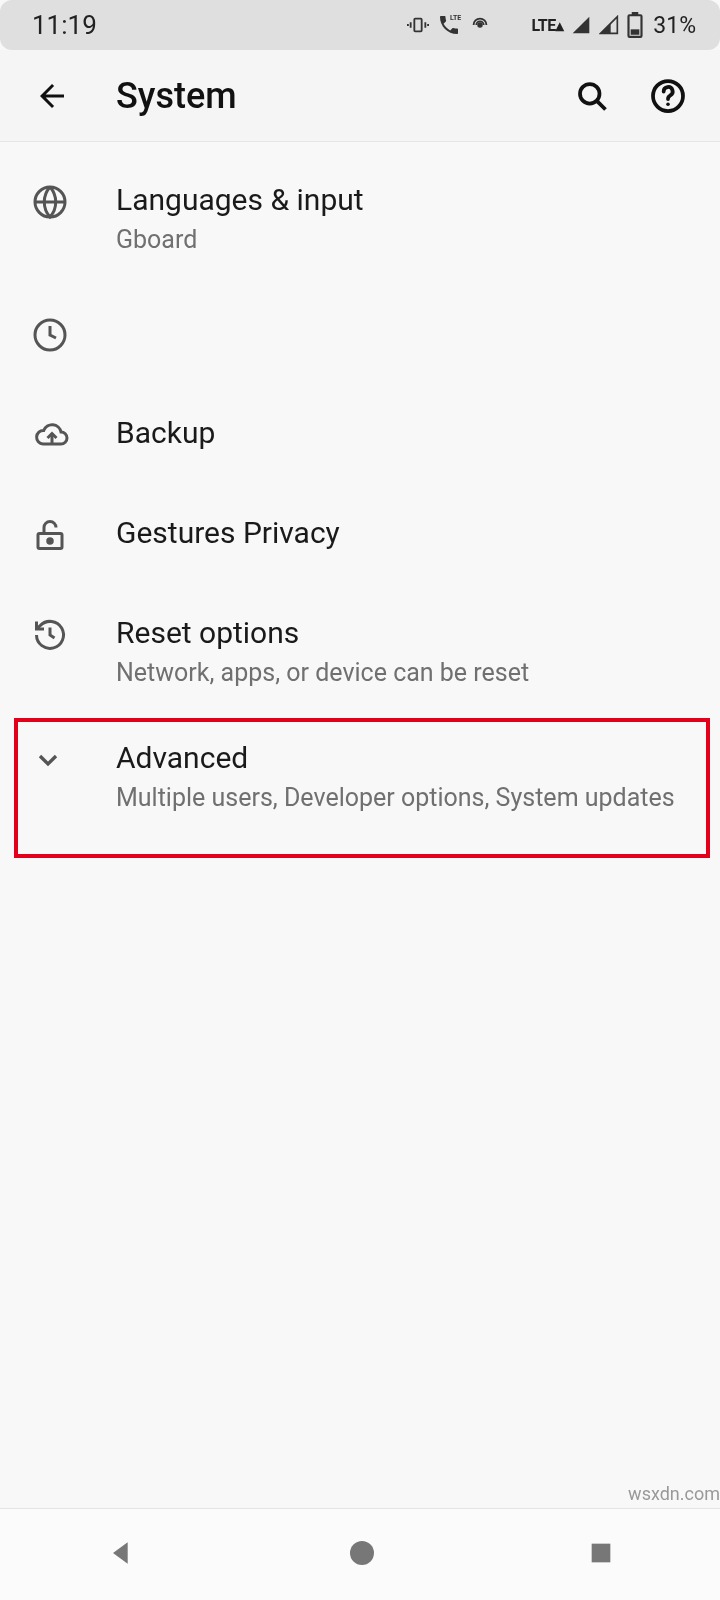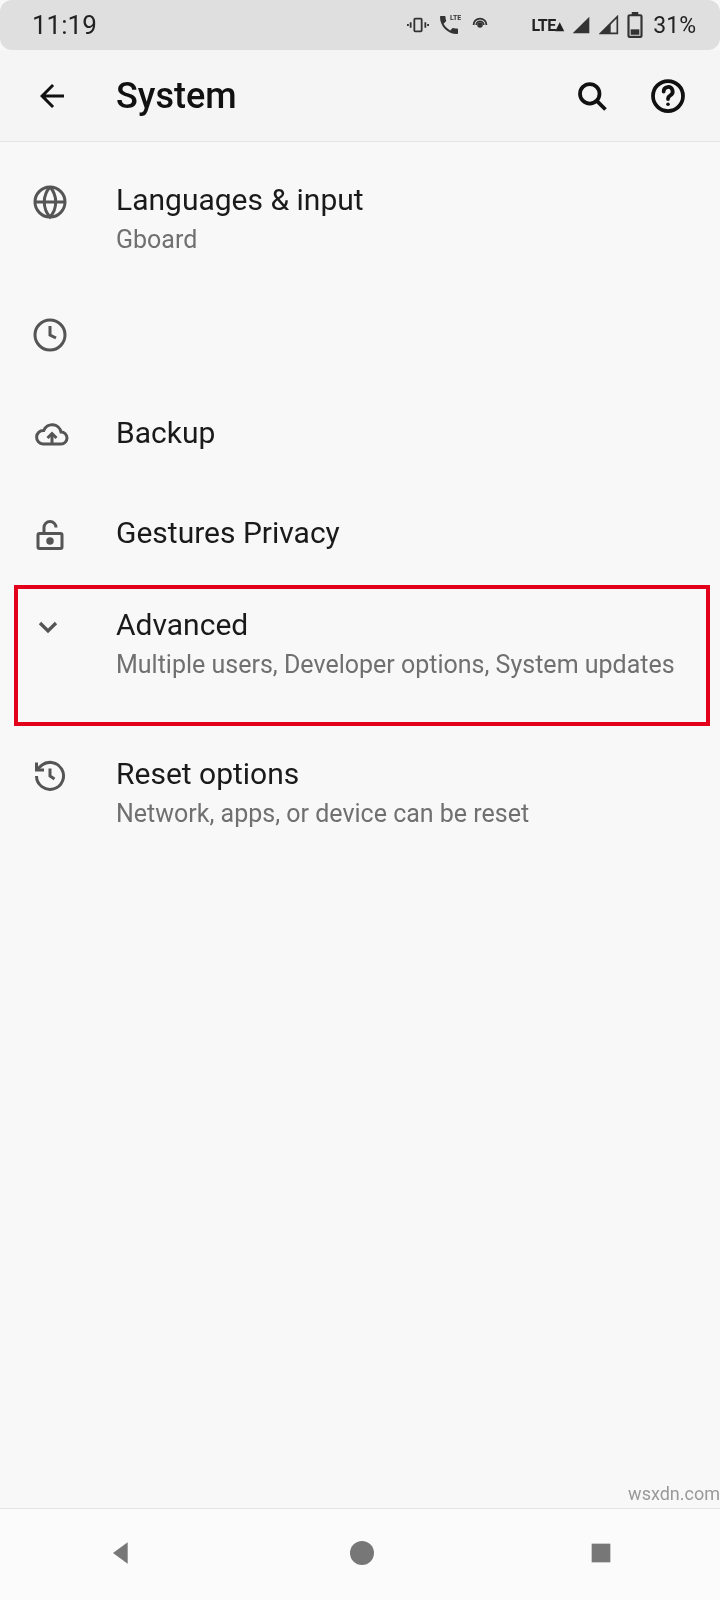--- a/index.html
+++ b/index.html
@@ -223,43 +223,43 @@
           <rect x="4" y="11" width="16" height="10" rx="1"></rect>
           <path d="M8 11V7a4 4 0 0 1 8 0"></path>
           <circle cx="12" cy="16" r="1.5" fill="#555"></circle>
         </svg>
     </div>
     <div class="item-text">
       <div class="item-title">Gestures Privacy</div>
     </div>
   </div>
 
-  <div class="list-item highlighted">
-    <div class="item-icon">
-      <svg width="32" height="32" viewBox="0 0 24 24" fill="none" stroke="#555" stroke-width="2.5">
-          <polyline points="6 9 12 15 18 9"></polyline>
-        </svg>
-    </div>
-    <div class="item-text">
-      <div class="item-title">Advanced</div>
-      <div class="item-sub">Multiple users, Developer options, System updates</div>
-    </div>
-  </div>
-
   <div class="list-item">
     <div class="item-icon">
       <svg width="36" height="36" viewBox="0 0 24 24" fill="none" stroke="#555" stroke-width="2">
           <path d="M3 12a9 9 0 1 0 2.6-6.4L3 8"></path>
           <polyline points="3 3 3 8 8 8"></polyline>
           <polyline points="12 7 12 12 15 14"></polyline>
         </svg>
     </div>
     <div class="item-text">
       <div class="item-title">Reset options</div>
       <div class="item-sub">Network, apps, or device can be reset</div>
+    </div>
+  </div>
+
+  <div class="list-item highlighted">
+    <div class="item-icon">
+      <svg width="32" height="32" viewBox="0 0 24 24" fill="none" stroke="#555" stroke-width="2.5">
+          <polyline points="6 9 12 15 18 9"></polyline>
+        </svg>
+    </div>
+    <div class="item-text">
+      <div class="item-title">Advanced</div>
+      <div class="item-sub">Multiple users, Developer options, System updates</div>
     </div>
   </div>
 
 </div>
 
 <div class="watermark">wsxdn.com</div>
 
 <div class="nav-bar">
   <div class="nav-btn">
     <svg width="32" height="32" viewBox="0 0 24 24" fill="#777">

